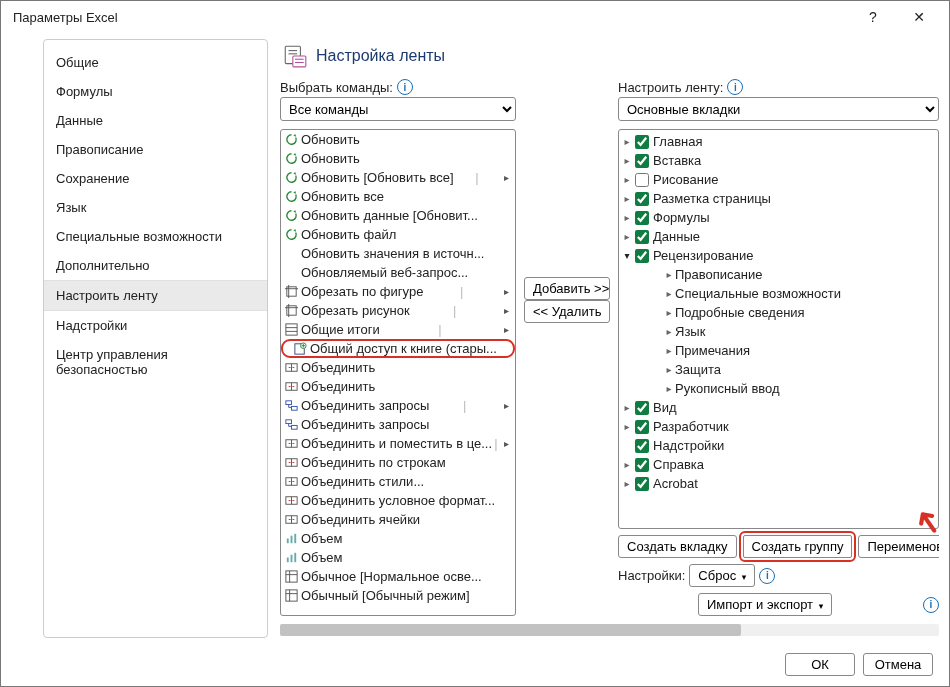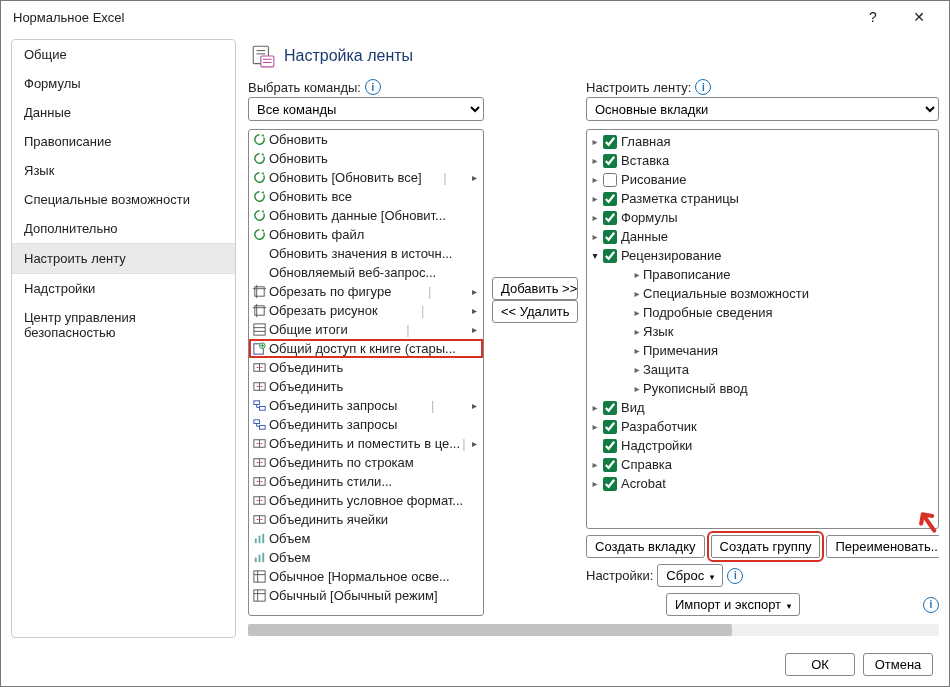--- a/index.html
+++ b/index.html
@@ -44,23 +44,24 @@
   padding: 6px 10px 4px 10px;
   gap: 12px;
   overflow: hidden;
 }
 .sidebar {
   width: 225px;
   border: 1px solid #ccc;
   border-radius: 4px;
   display: flex;
   flex-direction: column;
-  padding: 0 0;
+  padding: 8px 0;
   overflow-y: auto;
   box-sizing: border-box;
+  margin-left: 32px;
 }
 .side-item {
   padding: 7px 12px;
   cursor: pointer;
   position: relative;
 }
 .side-item + .side-item { }
 .side-sep { border-bottom: 1px solid #e0e0e0; margin: 0 0; }
 .side-item.selected { background: #eaeaea; }
 .main {
@@ -147,23 +148,23 @@
 .cmd-ico {
   width: 16px; height: 16px;
   margin-right: 2px;
   display: inline-flex;
   align-items: center;
   justify-content: center;
   flex-shrink: 0;
 }
 .cmd-row.highlight {
   border: 2px solid #D93025;
-  border-radius: 0;
+  border-radius: 9px;
   box-sizing: border-box;
-  padding-left: 0;
+  padding-left: 9px;
 }
 .middle-buttons {
   width: 86px;
   display: flex;
   flex-direction: column;
   justify-content: flex-start;
   padding-top: 198px;
 }
 .btn {
   border: 1px solid #888;
@@ -287,38 +288,39 @@
 .cmd-listbox::-webkit-scrollbar-thumb,
 .tree-box::-webkit-scrollbar-thumb { background: #c2c2c2; border-radius: 3px; }
 .cmd-listbox::-webkit-scrollbar-track,
 .tree-box::-webkit-scrollbar-track { background: #f0f0f0; }
 </style>
 </head>
 <body>
 
 <div class="window">
   <div class="titlebar">
-    <span class="title">Нормальное Excel</span>
+    <span class="title">Параметры Excel</span>
     <div class="titlebar-controls">
       <div class="tb-btn">
           <span>?</span>
         </div>
       <div class="tb-btn">
           <span>✕</span>
         </div>
     </div>
   </div>
 
   <div class="body">
 
     <div class="sidebar" id="sidebar">
         <div class="side-item">Общие</div>
         <div class="side-item">Формулы</div>
         <div class="side-item">Данные</div>
         <div class="side-item">Правописание</div>
+        <div class="side-item">Сохранение</div>
         <div class="side-item">Язык</div>
         <div class="side-item">Специальные возможности</div>
         <div class="side-item">Дополнительно</div>
         <div class="side-sep"></div>
         <div class="side-item selected">Настроить ленту</div>
         <div class="side-sep"></div>
         <div class="side-item">Надстройки</div>
         <div class="side-item">Центр управления безопасностью</div>
       </div>
 

